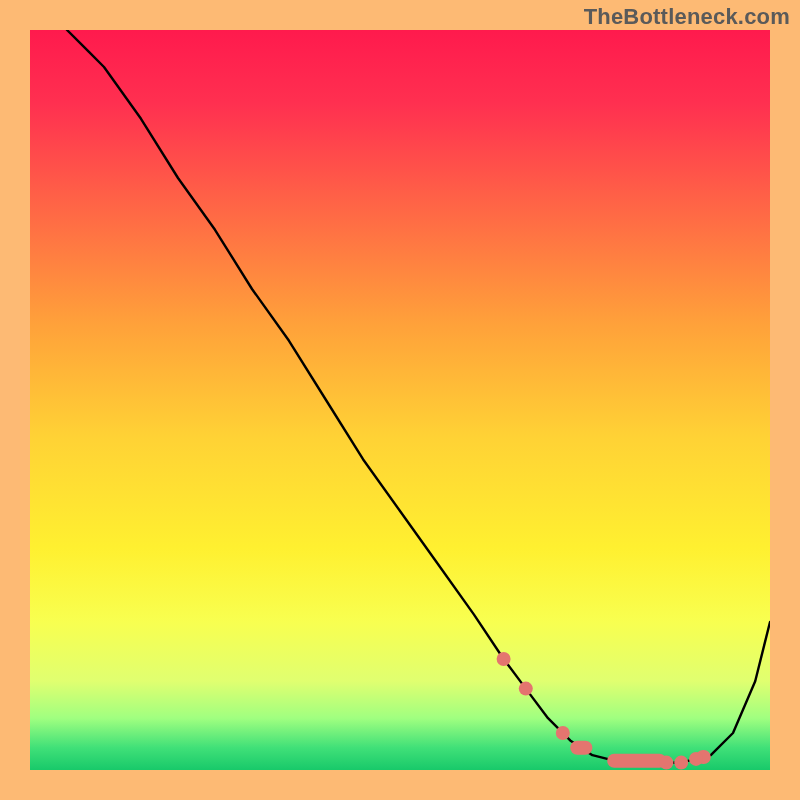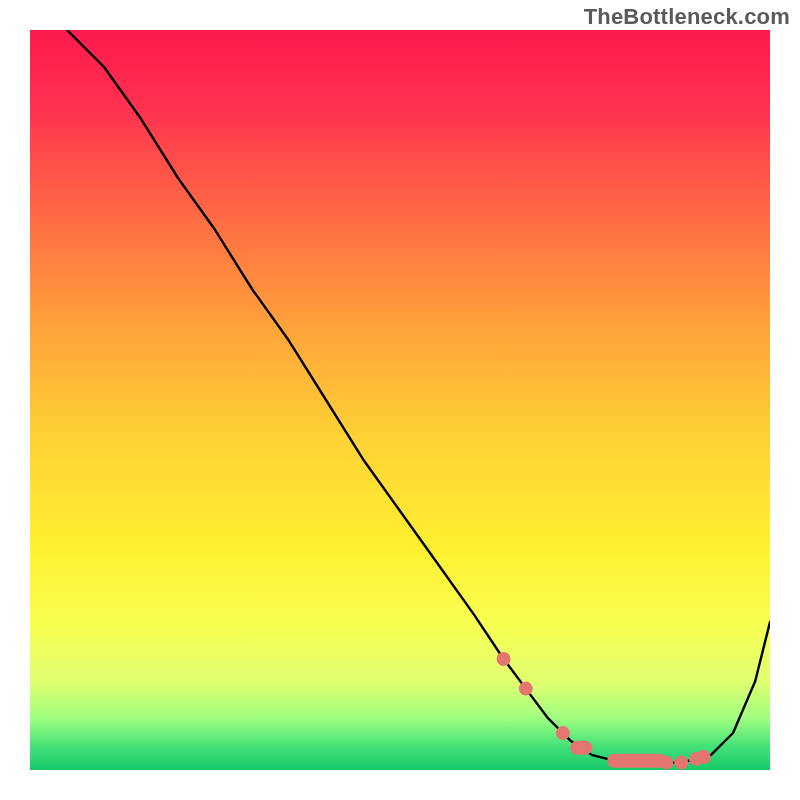--- a/index.html
+++ b/index.html
@@ -7,21 +7,21 @@
     padding: 0;
     width: 800px;
     height: 800px;
     background: #000;
     overflow: hidden;
   }
   .frame {
     position: relative;
     width: 800px;
     height: 800px;
-    background: #ffffff;
+    background: #fdba74;
   }
   .watermark {
     position: absolute;
     top: 4px;
     right: 10px;
     font-family: Arial, Helvetica, sans-serif;
     font-size: 22px;
     font-weight: 600;
     color: #5a5a5a;
     letter-spacing: 0.2px;

